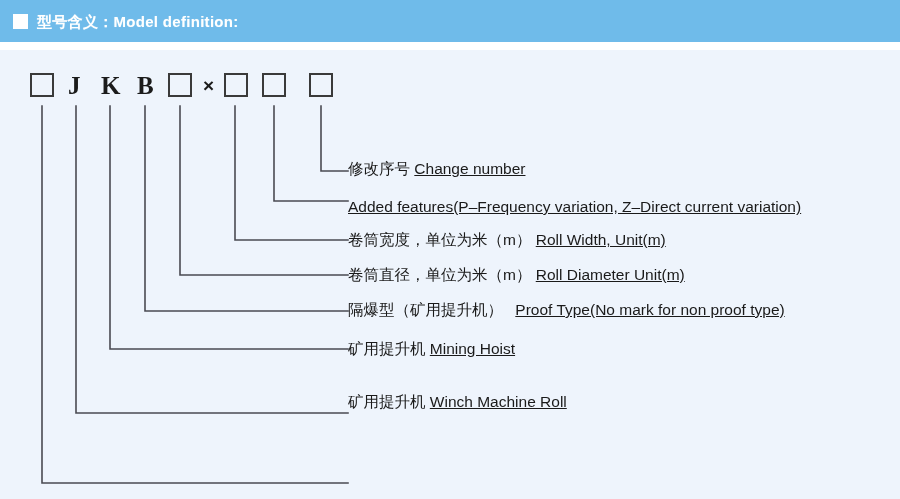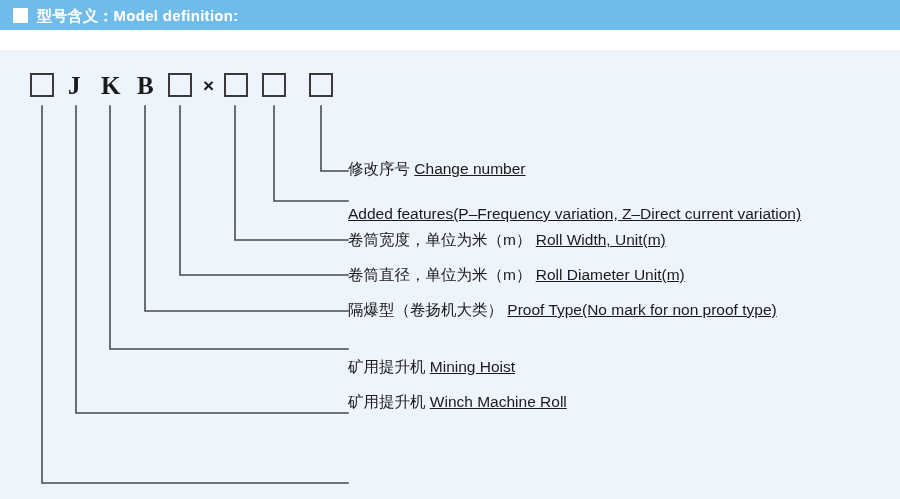--- a/index.html
+++ b/index.html
@@ -5,21 +5,21 @@
   html,body{margin:0;padding:0;}
   body{
     width:900px;height:499px;
     background:#ffffff;
     font-family:"Liberation Sans","DejaVu Sans",sans-serif;
     overflow:hidden;
     position:relative;
   }
   
   .header-bar{
-    position:absolute;left:0;top:0;width:900px;height:30px;
+    position:absolute;left:0;top:0;width:900px;height:42px;
     background:#6fbbea;
     display:flex;align-items:center;
   }
   .header-square{
     width:15px;height:15px;background:#ffffff;
     margin-left:13px;margin-right:9px;flex:none;
   }
   .header-title{
     color:#ffffff;font-size:15px;font-weight:bold;
     letter-spacing:.3px;white-space:nowrap;
@@ -70,21 +70,21 @@
   .desc .zh{
     font-family:Liberation Sans, sans-serif;
     font-size:15.5px;
   }
   .desc .en{
     font-family:"Liberation Sans","DejaVu Sans",sans-serif;
     font-size:15.5px;
     text-decoration:underline;
   }
   .desc-sub{
-    display:block;margin-top:15px;
+    display:block;margin-top:8px;
   }
 </style>
 </head>
 <body>
 
 <div class="header-bar">
   <div class="header-square"></div>
   <div class="header-title">型号含义：Model definition:</div>
 </div>
 
@@ -154,25 +154,25 @@
     <span class="zh">卷筒宽度，单位为米（m）</span>
     <span class="en">Roll Width, Unit(m)</span>
   </div>
 
   <div class="desc" style="left:348px;top:215px;">
     <span class="zh">卷筒直径，单位为米（m）</span>
     <span class="en">Roll Diameter Unit(m)</span>
   </div>
 
   <div class="desc" style="left:348px;top:250px;">
-    <span class="zh">隔爆型（卷扬机大类）</span>
-    <span class="en" style="margin-left:0;">Proof Type(No mark for non proof type)</span>
+    <span class="zh">隔爆型（矿用提升机）</span>
+    <span class="en" style="margin-left:8px;">Proof Type(No mark for non proof type)</span>
   </div>
 
-  <div class="desc" style="left:348px;top:307px;">
+  <div class="desc" style="left:348px;top:289px;">
     <span class="zh">矿用提升机</span>
     <span class="en">Mining Hoist</span>
   </div>
 
   <div class="desc" style="left:348px;top:342px;">
     <span class="zh">矿用提升机</span>
     <span class="en">Winch Machine Roll</span>
   </div>
 
 

